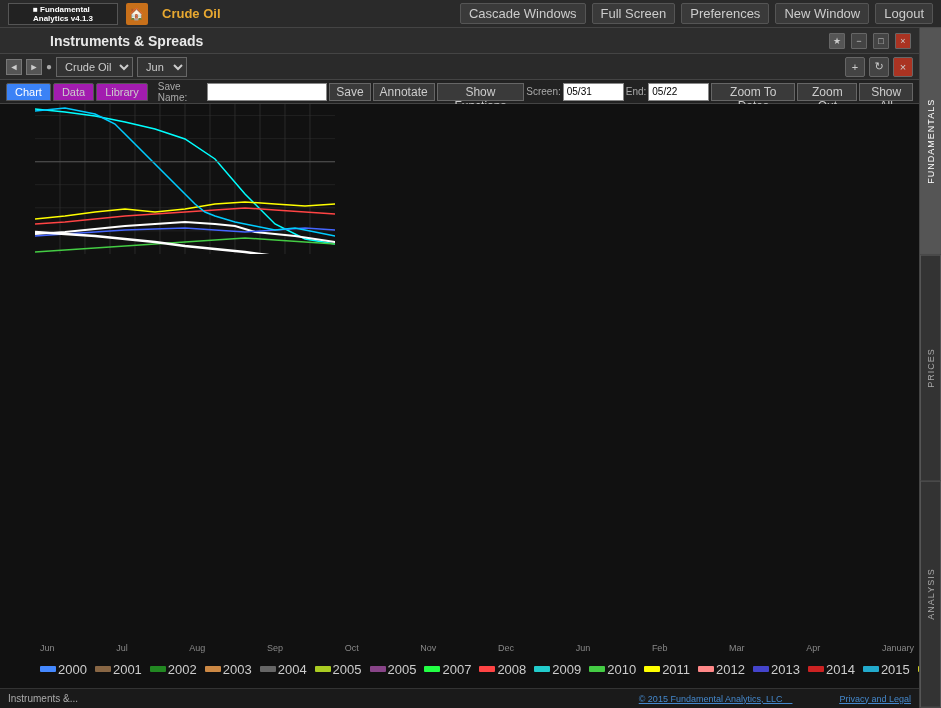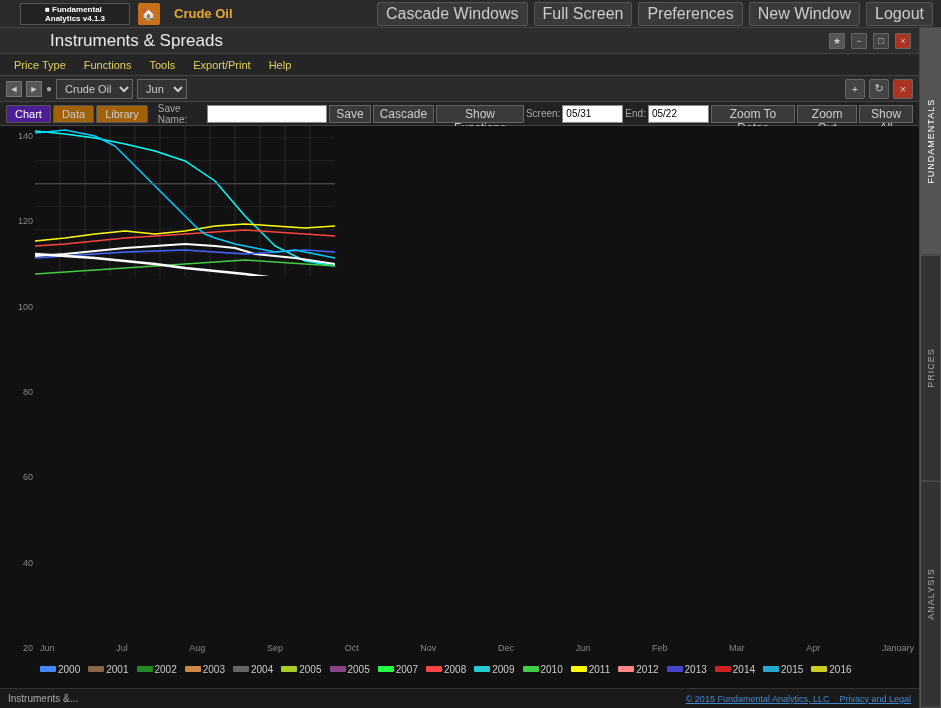--- a/index.html
+++ b/index.html
@@ -24,40 +24,39 @@
     #logo-img {
       width: 100px;
       height: 22px;
       background: #333;
       display: flex;
       align-items: center;
       justify-content: center;
       font-size: 8px;
       color: #aaa;
       border: 1px solid #555;
-      margin-left: 12px;
     }
     #home-icon-wrap {
       width: 22px; height: 22px;
       background: #c8701a;
       display: flex; align-items: center; justify-content: center;
       border-radius: 2px;
       font-size: 12px;
     }
     #window-title {
       color: #e8a830;
       font-size: 13px;
       font-weight: bold;
       flex: 1;
     }
     .top-btn {
       background: #3a3a3a;
       border: 1px solid #555;
       color: #ccc;
-      font-size: 16px;
+      font-size: 13px;
       padding: 2px 8px;
       cursor: pointer;
       border-radius: 2px;
     }
 
     
     #main-window {
       display: flex;
       height: 680px;
       background: #1c1c1c;
@@ -103,22 +102,22 @@
       background: #2d2d2d;
       height: 26px;
       display: flex;
       align-items: center;
       padding: 0 8px;
       border-bottom: 1px solid #444;
       gap: 6px;
     }
     #instruments-title {
       color: #e8e8e8;
-      font-size: 17px;
-      font-weight: normal;
+      font-size: 14px;
+      font-weight: bold;
       flex: 1;
       padding-left: 42px;
     }
     .header-btn-small {
       width: 16px; height: 16px;
       background: #444;
       border: 1px solid #666;
       color: #ccc;
       font-size: 9px;
       display: flex; align-items: center; justify-content: center;
@@ -201,25 +200,25 @@
       align-items: center;
       padding: 0 6px;
       gap: 2px;
       border-bottom: 1px solid #444;
     }
     .chart-tab {
       color: #ccc;
       font-size: 11px;
       padding: 2px 8px;
       cursor: pointer;
-      background: #a16207;
+      background: #a21caf;
       border: 1px solid #555;
       border-radius: 2px 2px 0 0;
     }
-    .chart-tab.active { background: #4c1d95; color: #fff; }
+    .chart-tab.active { background: #3b82f6; color: #fff; }
     #save-name-label { color: #aaa; font-size: 10px; margin-left: 8px; }
     #save-name-input {
       background: #fff;
       border: 1px solid #888;
       color: #000;
       font-size: 10px;
       padding: 1px 4px;
       height: 18px;
       width: 120px;
     }
@@ -304,21 +303,21 @@
       display: flex;
       align-items: center;
       gap: 2px;
     }
     .legend-swatch {
       width: 16px;
       height: 6px;
       border-radius: 1px;
     }
     .legend-text {
-      font-size: 10px;
+      font-size: 13px;
       color: #ccc;
     }
 
     
     #chart-svg {
       position: absolute;
       left: 35px;
       top: 0;
       right: 0;
       bottom: 50px;
@@ -370,27 +369,20 @@
   <div id="content-area">
 
     <div id="instruments-header">
       <div id="instruments-title">Instruments &amp; Spreads</div>
       <div id="star-btn" class="header-btn-small">★</div>
       <div class="header-btn-small">−</div>
       <div class="header-btn-small">□</div>
       <div class="header-btn-small" style="background:#aa3322;">×</div>
     </div>
 
-    <div id="menu-bar">
-      <span class="menu-item">Price Type</span>
-      <span class="menu-item">Functions</span>
-      <span class="menu-item">Tools</span>
-      <span class="menu-item">Export/Print</span>
-      <span class="menu-item">Help</span>
-    </div>
 
     <div id="toolbar">
       <div class="toolbar-arrow">◄</div>
       <div class="toolbar-arrow">►</div>
       <span style="color:#aaa; font-size:10px;">●</span>
       <select id="instrument-select">
         <option>Crude Oil</option>
       </select>
       <select id="month-select">
         <option>Jun</option>
@@ -401,42 +393,33 @@
       <div class="toolbar-icon-btn" style="background:#aa3322;">×</div>
     </div>
 
     <div id="chart-tabs">
       <div class="chart-tab active">Chart</div>
       <div class="chart-tab">Data</div>
       <div class="chart-tab">Library</div>
       <span id="save-name-label">Save Name:</span>
       <input id="save-name-input" type="text" style="">
       <button class="chart-action-btn">Save</button>
-      <button class="chart-action-btn">Cascade</button>
+      <button class="chart-action-btn">Annotate</button>
       <button class="chart-action-btn">Show Functions</button>
       <span class="date-label">Screen:</span>
       <input class="date-input" type="text" value="05/31" style="">
       <span class="date-label">End:</span>
       <input class="date-input" type="text" value="05/22" style="">
       <button class="chart-action-btn">Zoom To Dates</button>
       <button class="chart-action-btn">Zoom Out</button>
       <button class="chart-action-btn">Show All</button>
     </div>
 
     <div id="chart-container">
 
-      <div id="y-axis">
-        <span class="y-label">140</span>
-        <span class="y-label">120</span>
-        <span class="y-label">100</span>
-        <span class="y-label">80</span>
-        <span class="y-label">60</span>
-        <span class="y-label">40</span>
-        <span class="y-label">20</span>
-      </div>
 
       <svg id="chart-svg">
 
         <rect width="100%" height="100%" fill="#111"></rect>
 
         <line x1="8.33%" y1="0" x2="8.33%" y2="100%" class="grid-line"></line>
         <line x1="16.66%" y1="0" x2="16.66%" y2="100%" class="grid-line"></line>
         <line x1="25%" y1="0" x2="25%" y2="100%" class="grid-line"></line>
         <line x1="33.33%" y1="0" x2="33.33%" y2="100%" class="grid-line"></line>
         <line x1="41.66%" y1="0" x2="41.66%" y2="100%" class="grid-line"></line>
@@ -587,21 +570,21 @@
         <div class="legend-item">
           <div class="legend-swatch" style="background:#cccc22;"></div>
           <span class="legend-text">2016</span>
         </div>
       </div>
     </div>
 
     <div id="status-bar">
       <span id="instruments-status">Instruments &amp;...</span>
       <span id="copyright-text">
-        © 2015 Fundamental Analytics, LLC &nbsp;&nbsp; <span style="color:#4488cc; text-decoration:underline;">Privacy and Legal</span>
+        © 2015 Fundamental Analytics, LLC &nbsp;&nbsp; <span style="color:#4488cc; text-decoration:underline;margin-left:47px;">Privacy and Legal</span>
       </span>
     </div>
   </div>
 
   <div id="right-sidebar">
     <div class="sidebar-tab active">FUNDAMENTALS</div>
     <div class="sidebar-tab">PRICES</div>
     <div class="sidebar-tab">ANALYSIS</div>
   </div>
 

